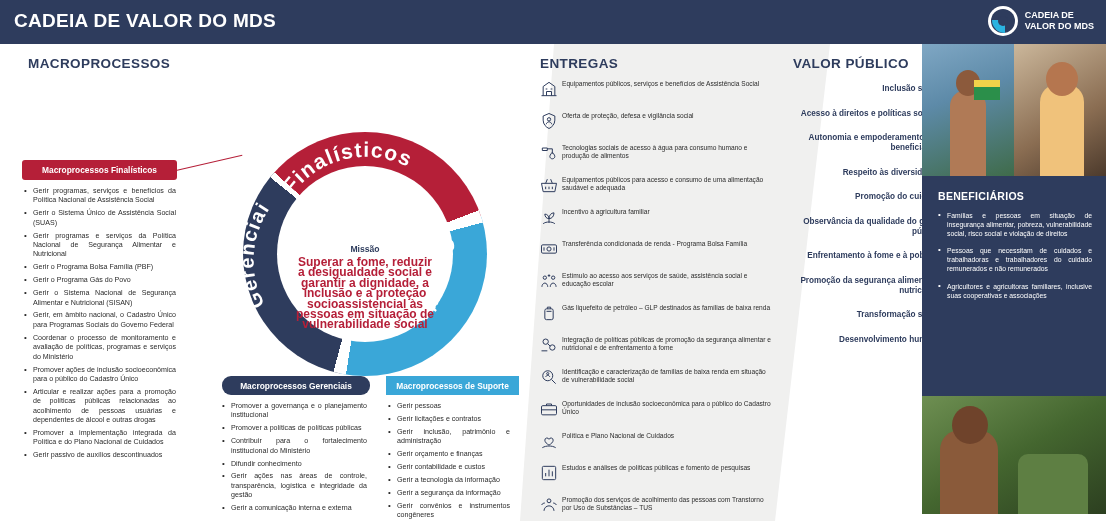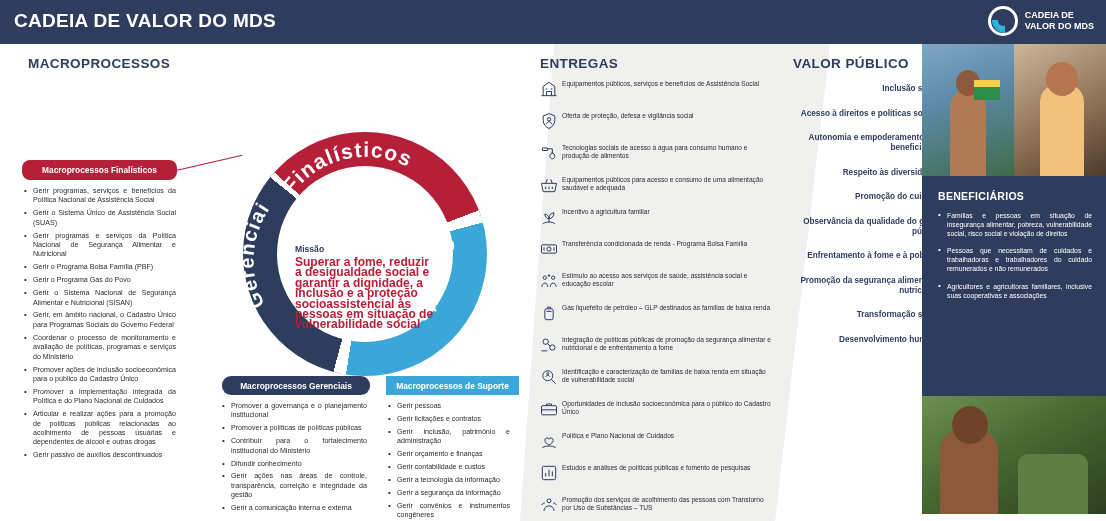--- a/index.html
+++ b/index.html
@@ -44,21 +44,21 @@
   }
   .logo-text { color:#fff; font-size:9px; font-weight:bold; line-height:11px; }
 
   
   .left-col { position:absolute; left:0; top:44px; width:520px; height:477px; background:#ffffff; }
   .section-title-blue {
     position:absolute; font-size:13.5px; font-weight:bold; color:#2e3c5d; letter-spacing:.4px;
   }
   .pill-red {
     position:absolute; left:22px; top:116px; width:155px; height:20px;
-    background:#b51f38; border-radius:8px;
+    background:#b51f38; border-radius:3px;
     color:#fff; font-size:8.4px; font-weight:bold;
     display:flex; align-items:center; justify-content:center;
   }
   .pill-navy {
     position:absolute; background:#2e3c5d; border-radius:9px;
     color:#fff; font-size:8.4px; font-weight:bold;
     display:flex; align-items:center; justify-content:center; text-align:center;
   }
   .pill-blue {
     position:absolute; background:#3aa7d8; border-radius:0;
@@ -99,21 +99,21 @@
     background: conic-gradient(from -48deg,
       rgba(255,255,255,0) 0deg 117deg, #ffffff 117deg 123deg,
       rgba(255,255,255,0) 123deg 237deg, #ffffff 237deg 243deg,
       rgba(255,255,255,0) 243deg 357deg, #ffffff 357deg 360deg);
   }
   .hole {
     position:absolute; left:34px; top:34px; width:176px; height:176px; border-radius:50%;
     background:#ffffff;
   }
   .mission {
-    position:absolute; left:52px; top:112px; width:140px; 
+    position:absolute; left:52px; top:112px; width:140px; text-align:center;
   }
   .mission-title { font-size:8.6px; font-weight:bold; color:#2e3c5d; margin-bottom:3px; }
   .mission-text { font-size:12px; font-weight:bold; color:#b51f38; line-height:10.4px; }
 
   .arcword { position:absolute; width:244px; height:244px; left:0; top:0; }
   .arcword text { font-family:"Liberation Sans", sans-serif; font-weight:bold; fill:#ffffff; }
 
   
   .mid-col {
     position:absolute; left:520px; top:44px; width:255px; height:477px;
@@ -199,22 +199,22 @@
     <ul class="bl list-fin">
       <li>Gerir programas, serviços e benefícios da Política Nacional de Assistência Social</li>
       <li>Gerir o Sistema Único de Assistência Social (SUAS)</li>
       <li>Gerir programas e serviços da Política Nacional de Segurança Alimentar e Nutricional</li>
       <li>Gerir o Programa Bolsa Família (PBF)</li>
       <li>Gerir o Programa Gás do Povo</li>
       <li>Gerir o Sistema Nacional de Segurança Alimentar e Nutricional (SISAN)</li>
       <li>Gerir, em âmbito nacional, o Cadastro Único para Programas Sociais do Governo Federal</li>
       <li>Coordenar o processo de monitoramento e avaliação de políticas, programas e serviços do Ministério</li>
       <li>Promover ações de inclusão socioeconômica para o público do Cadastro Único</li>
+      <li>Articular e realizar ações para a promoção de políticas públicas relacionadas ao acolhimento de pessoas usuárias e dependentes de álcool e outras drogas</li>
       <li>Promover a implementação integrada da Política e do Plano Nacional de Cuidados</li>
-      <li>Articular e realizar ações para a promoção de políticas públicas relacionadas ao acolhimento de pessoas usuárias e dependentes de álcool e outras drogas</li>
       <li>Gerir passivo de auxílios descontinuados</li>
     </ul>
 
     <div class="donut">
       <div class="ring"></div>
       <div class="ring-gap"></div>
       <div class="hole"></div>
 
       <svg class="arcword" viewBox="0 0 244 244">
         <defs>
@@ -240,21 +240,21 @@
     </div>
 
     <div class="pill-navy" style="left:222px; top:332px; width:148px; height:19px;">Macroprocessos Gerenciais</div>
     <div class="pill-blue" style="left:386px; top:332px; width:133px; height:19px;">Macroprocessos de Suporte</div>
 
     <ul class="bl list-ger">
       <li>Promover a governança e o planejamento institucional</li>
       <li>Promover a políticas de políticas públicas</li>
       <li>Contribuir para o fortalecimento institucional do Ministério</li>
       <li>Difundir conhecimento</li>
-      <li>Gerir ações nas áreas de controle, transparência, correição e integridade da gestão</li>
+      <li>Gerir ações nas áreas de controle, transparência, logística e integridade da gestão</li>
       <li>Gerir a comunicação interna e externa</li>
     </ul>
 
     <ul class="bl list-sup">
       <li>Gerir pessoas</li>
       <li>Gerir licitações e contratos</li>
       <li>Gerir inclusão, patrimônio e administração</li>
       <li>Gerir orçamento e finanças</li>
       <li>Gerir contabilidade e custos</li>
       <li>Gerir a tecnologia da informação</li>

